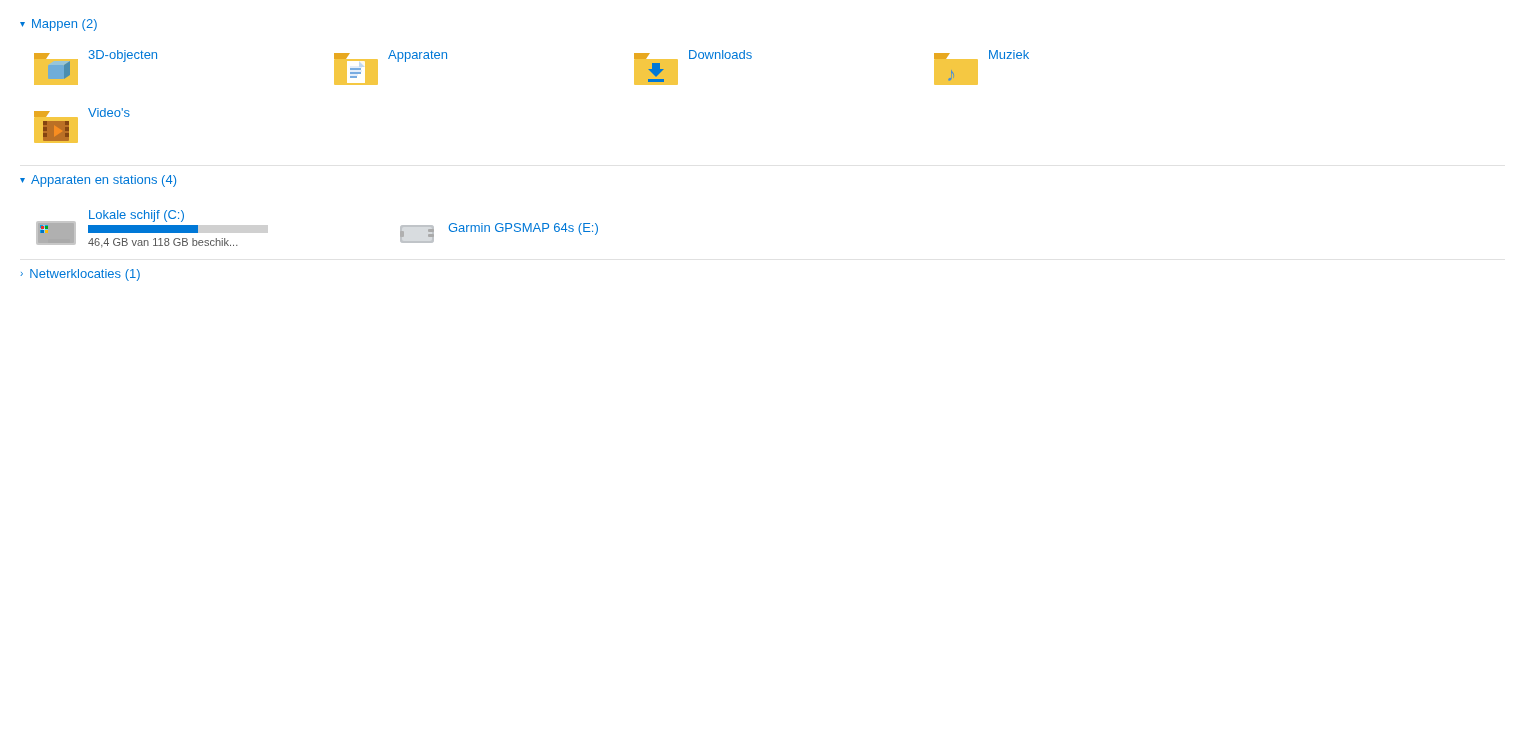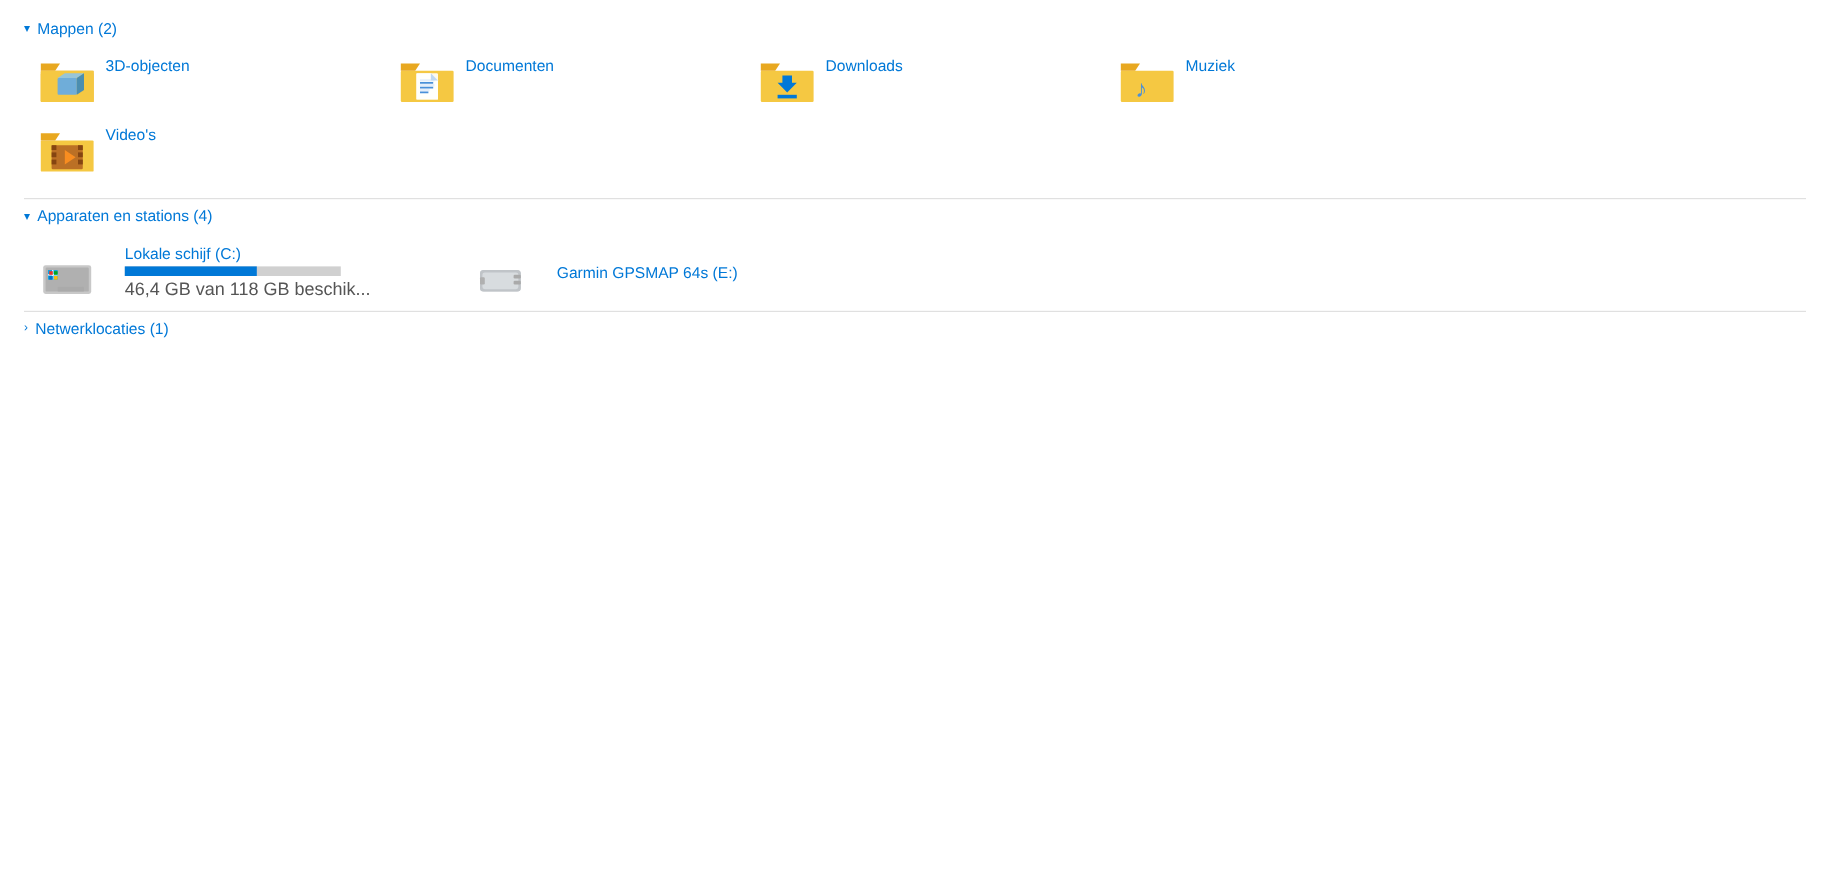--- a/index.html
+++ b/index.html
@@ -67,21 +67,21 @@
 
     .devices-grid {
       display: flex;
       flex-wrap: wrap;
       gap: 0px;
     }
 
     .device-item {
       display: flex;
       align-items: center;
-      gap: 20px;
+      gap: 4px;
       padding: 8px 12px;
       width: 360px;
       cursor: pointer;
       border-radius: 2px;
     }
 
     .device-icon {
       width: 52px;
       height: 48px;
       flex-shrink: 0;
@@ -112,21 +112,21 @@
     .drive-bar-fill {
       height: 100%;
       border-radius: 0px;
     }
 
     .drive-bar-fill.blue {
       background: #0078d7;
     }
 
     .drive-capacity {
-      font-size: 15px;
+      font-size: 11px;
       color: #555;
     }
 
     .network-section {
       border-top: 1px solid #e0e0e0;
       padding-top: 6px;
     }
 
     .network-header {
       display: flex;
@@ -182,21 +182,21 @@
           <line x1="18" y1="20" x2="30" y2="20" stroke="#4a90d9" stroke-width="2"></line>
           <line x1="18" y1="24" x2="30" y2="24" stroke="#4a90d9" stroke-width="2"></line>
           <line x1="18" y1="28" x2="26" y2="28" stroke="#4a90d9" stroke-width="2"></line>
           <polygon points="27,14 33,20 33,36 15,36 15,14" fill="white" opacity="0.85"></polygon>
           <polygon points="27,14 33,20 27,20" fill="#c0d8f0"></polygon>
           <line x1="18" y1="22" x2="29" y2="22" stroke="#4a90d9" stroke-width="1.5"></line>
           <line x1="18" y1="26" x2="29" y2="26" stroke="#4a90d9" stroke-width="1.5"></line>
           <line x1="18" y1="30" x2="25" y2="30" stroke="#4a90d9" stroke-width="1.5"></line>
         </svg>
       </div>
-      <span class="folder-label">Documenten</span>
+      <span class="folder-label">Apparaten</span>
     </div>
 
     <div class="folder-item">
       <div class="folder-icon">
         <svg width="48" height="42" viewBox="0 0 48 42">
           <rect x="2" y="12" width="44" height="26" rx="1" fill="#f5c842"></rect>
           <polygon points="2,12 14,12 18,6 2,6" fill="#e8a820"></polygon>
 
           <polygon points="24,30 16,22 20,22 20,16 28,16 28,22 32,22" fill="#0078d7"></polygon>
           <rect x="16" y="32" width="16" height="3" fill="#0078d7"></rect>

